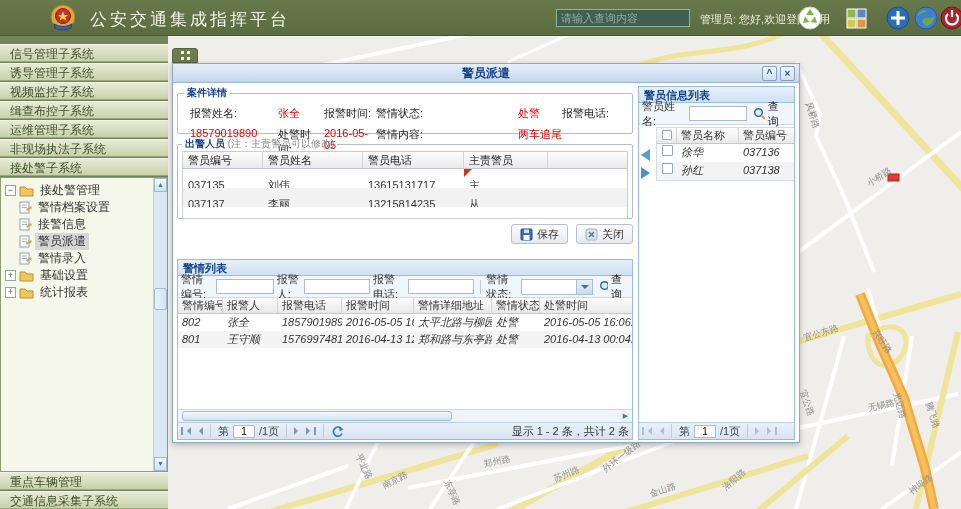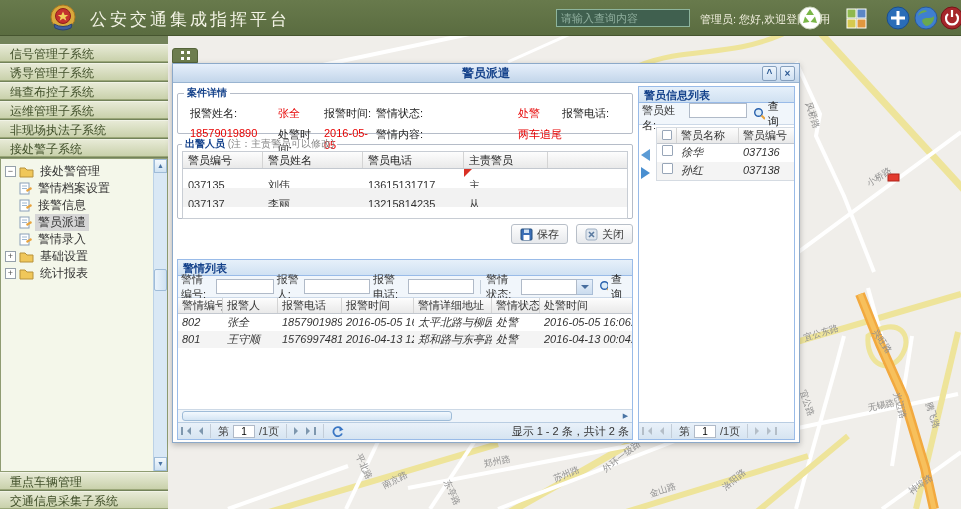--- a/index.html
+++ b/index.html
@@ -108,21 +108,21 @@
              display:flex; align-items:center; padding:0 3px; gap:4px; flex:0 0 17px; color:#444; }
   .pginput { width:22px; height:13px; border:1px solid #b0bac8; font-size:10px; text-align:center; outline:none; }
   .pgico { display:flex; align-items:center; cursor:pointer; }
   .tri { width:0; height:0; border:4px solid transparent; }
   .tri.l { border-right-color:#7e97ae; } .tri.r { border-left-color:#7e97ae; }
   .bar { width:2px; height:8px; background:#7e97ae; }
   .pginfo { margin-left:auto; color:#333; }
 
   .dlg-right { width:161px; position:relative; }
   .rpanel { position:absolute; inset:0; }
-  .rsearch { height:22px; background:#f1f6fb; border-bottom:1px solid #ccd9e8; display:flex; padding:0 3px; gap:3px; flex:0 0 22px; }
+  .rsearch { height:22px; background:#f1f6fb; border-bottom:1px solid #ccd9e8; display:flex; align-items:center; padding:0 3px; gap:3px; flex:0 0 22px; }
   .rsearch input { width:58px; height:15px; border:1px solid #b0bac8; font-size:11px; outline:none; }
   .rgrid { margin-left:17px; margin-top:2px; width:140px; border:1px solid #d5dbe2; }
   .chk { width:11px; height:11px; border:1px solid #98a6b8; background:#fff; border-radius:1px; display:inline-block; cursor:pointer; }
   .xfer { position:absolute; width:0; height:0; border:6px solid transparent; cursor:pointer; }
   .xfer.left  { left:2px; top:62px; border-right:9px solid #5b9bd5; border-left-width:0; }
   .xfer.right { left:2px; top:80px; border-left:9px solid #4a8fd0; border-right-width:0; }
 </style>
 </head>
 <body>
 
@@ -223,20 +223,21 @@
     <svg class="hico" style="left:940px" viewBox="0 0 24 24">
       <circle cx="12" cy="12" r="11" fill="#a6262b" stroke="#751418"></circle>
       <path d="M8 8 A6 6 0 1 0 16 8" stroke="#fff" stroke-width="2.2" fill="none"></path>
       <rect x="10.9" y="4" width="2.2" height="7" fill="#fff"></rect>
     </svg>
   </div>
 
   <div class="sidebar">
     <div class="accitem">信号管理子系统</div>
     <div class="accitem">诱导管理子系统</div>
+    <div class="accitem">视频监控子系统</div>
     <div class="accitem">缉查布控子系统</div>
     <div class="accitem">运维管理子系统</div>
     <div class="accitem">非现场执法子系统</div>
     <div class="accitem">接处警子系统</div>
 
     <div class="treewrap">
       <div class="tree">
         <div class="trow">
           <span class="ebox">−</span>
           <svg width="15" height="13" style="margin-right:3px">

